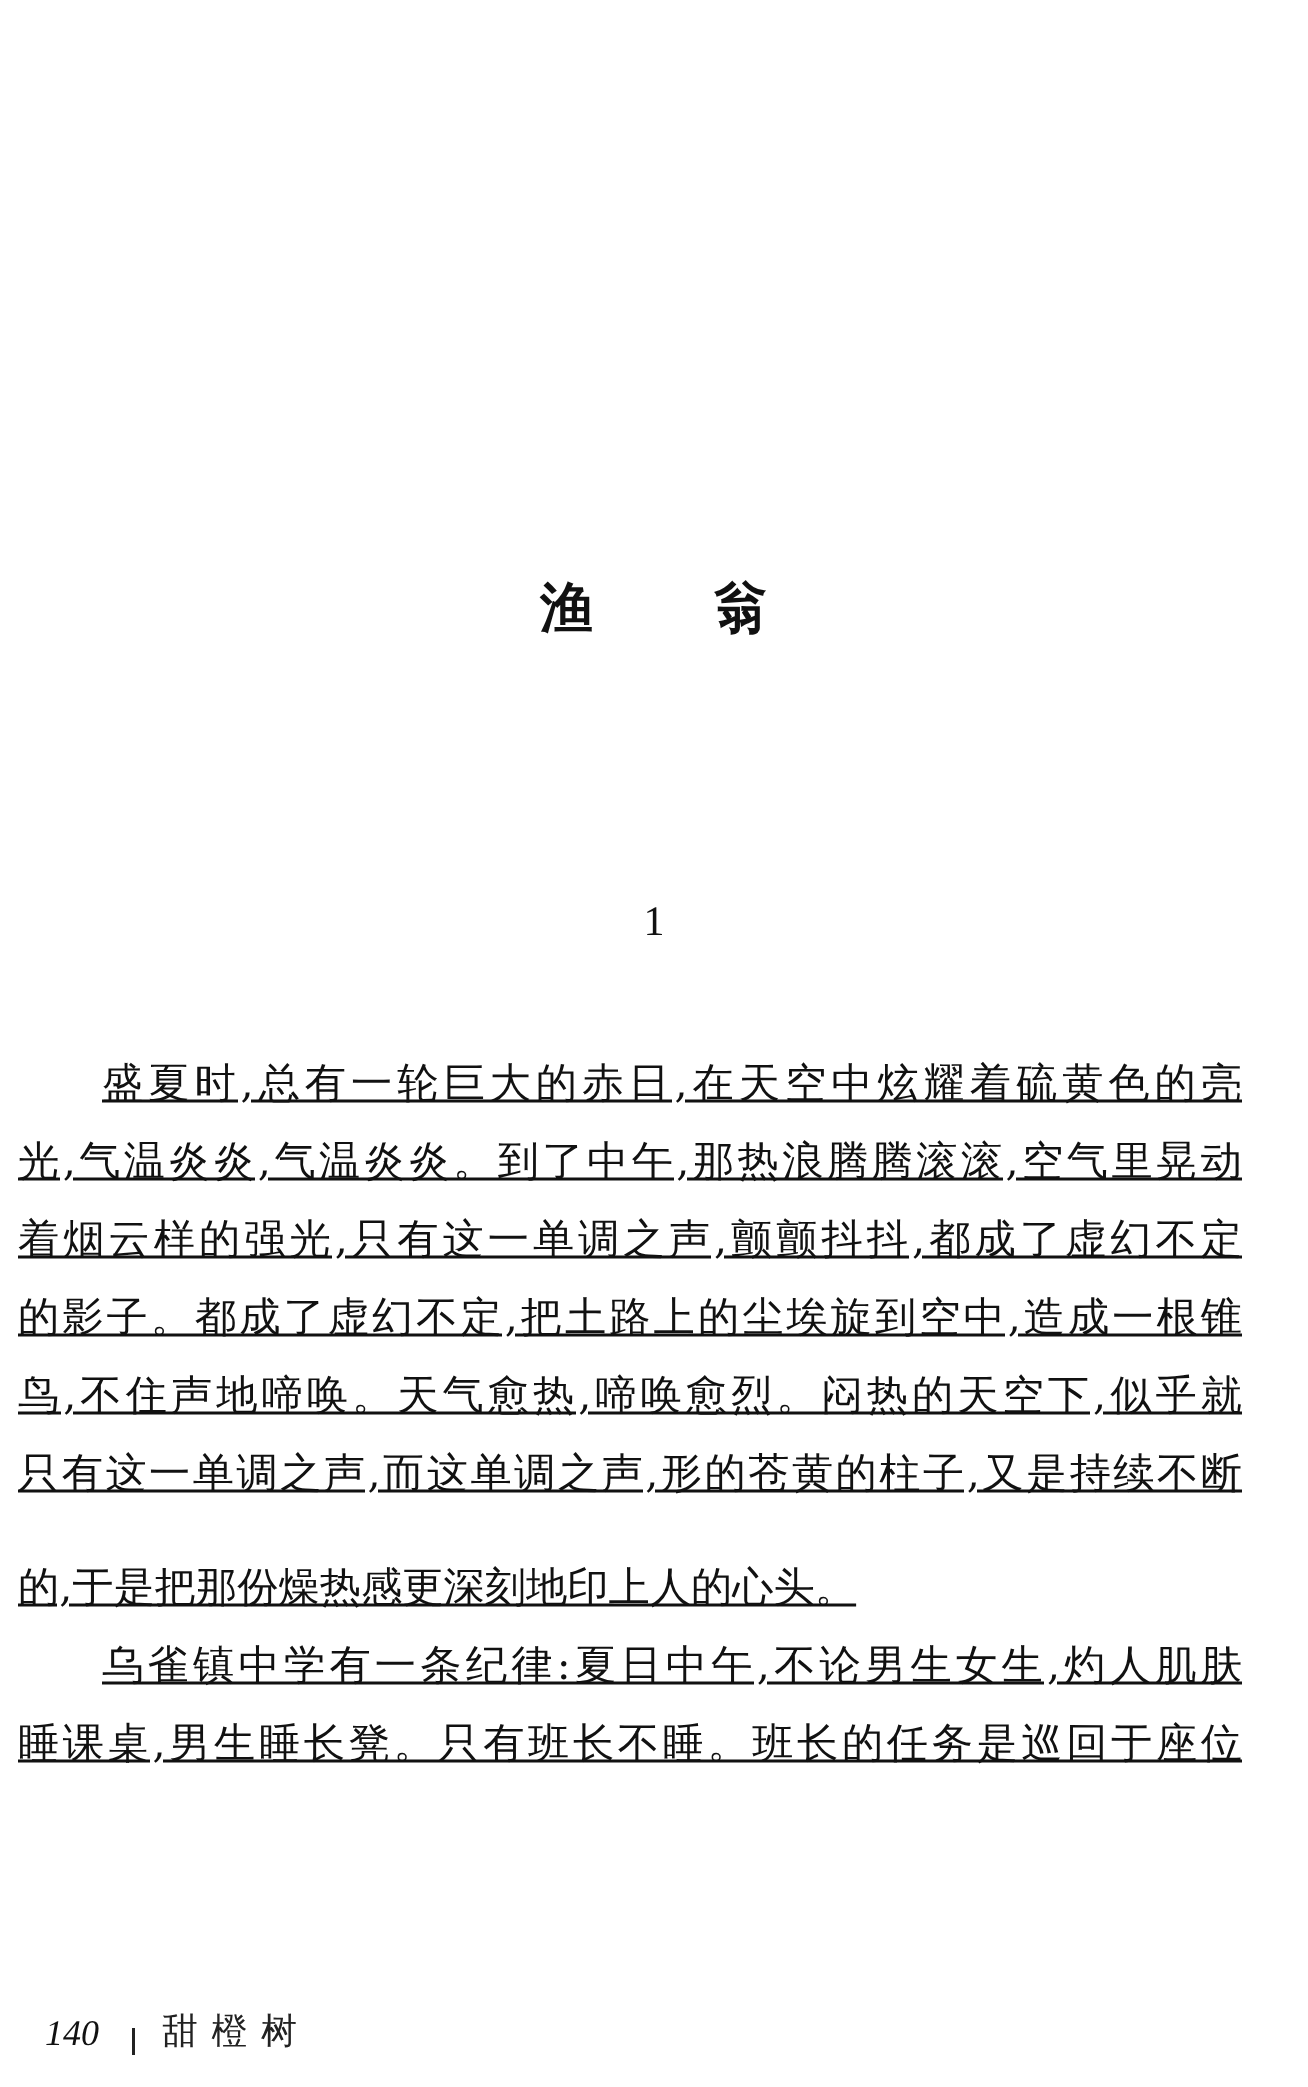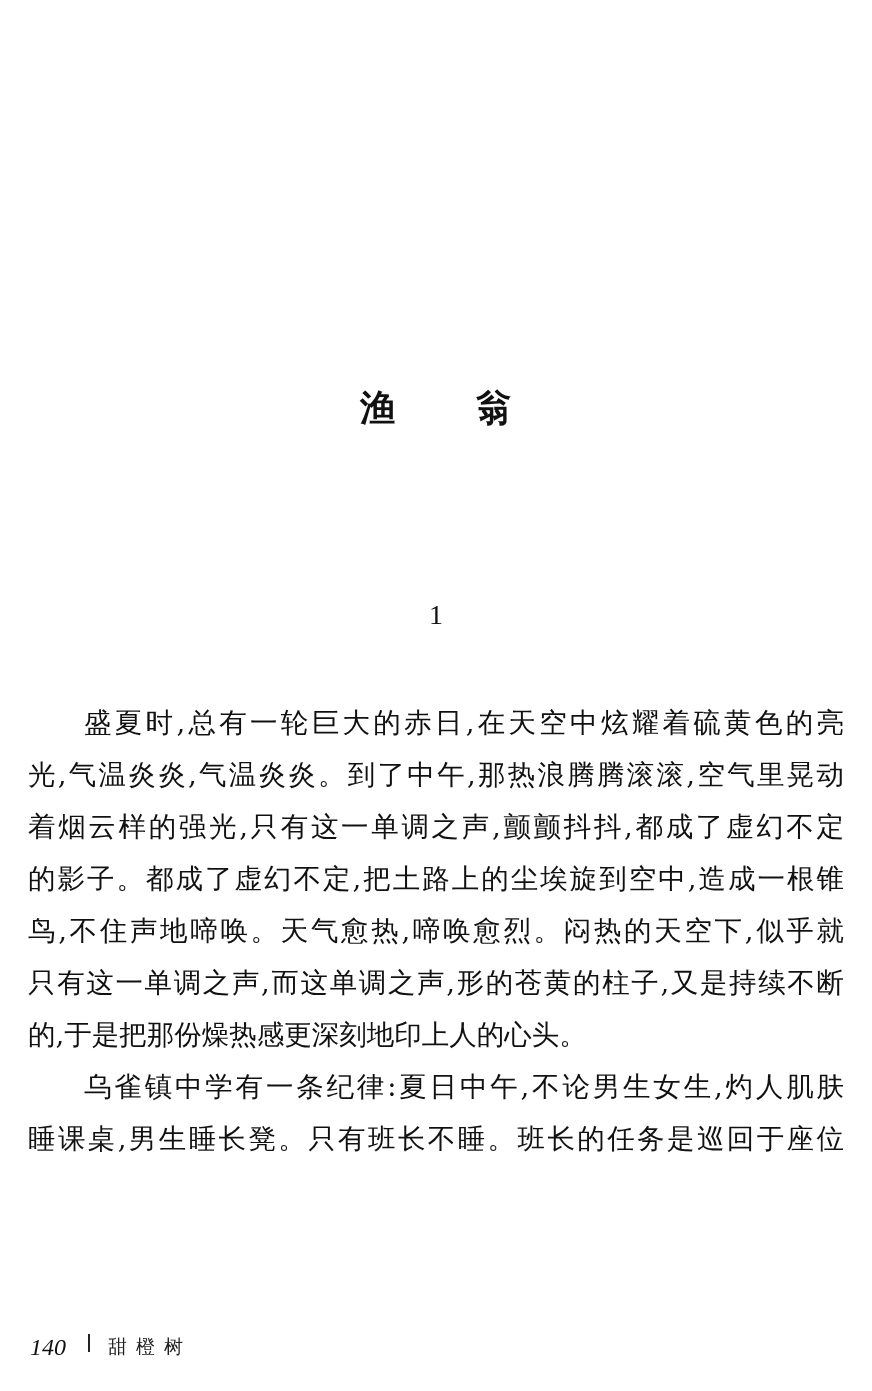--- a/index.html
+++ b/index.html
@@ -4,56 +4,56 @@
   <style>
     html, body { margin: 0; padding: 0; background: #ffffff; }
     body {
       width: 872px; height: 1391px; position: relative; overflow: hidden;
       color: #111111;
       font-family: "DejaVu Serif", "Liberation Serif", serif;
     }
     .title {
       position: absolute; top: 384px; left: 0; width: 872px;
       text-align: center;
-      font-family: Liberation Serif, serif;
+      font-family: Liberation Mono, monospace;
       font-weight: bold; font-size: 36px; line-height: 48px;
       color: #111;
     }
     .title span { display: inline-block; }
     .title .gap { width: 80px; }
     .section-num {
       position: absolute; top: 597px; left: 0; width: 872px;
       text-align: center; font-family: "Liberation Serif", serif;
       font-size: 28px; line-height: 36px;
     }
     .body-text {
-      position: absolute; left: 28px; width: 816px; top: 700px;
+      position: absolute; left: 12px; width: 816px; top: 700px; text-decoration: underline;
     }
     .line {
       height: 52px; line-height: 44px; font-size: 27.5px;
       white-space: nowrap; text-align: justify; text-align-last: justify;
       letter-spacing: 0px;
     }
     .line.indent { padding-left: 56px; }
-    .line.last { text-align-last: left; }
+    .line.last { text-align-last: left; margin-top: 24px; }
     .footer {
       position: absolute; top: 1334px; left: 30px; height: 36px;
-      display: flex; align-items: flex-start;
+      display: flex; align-items: flex-end;
     }
     .page-num {
       font-family: "Liberation Serif", serif; font-style: italic;
       font-size: 24px;
     }
     .divider-bar {
       display: inline-block; width: 2px; height: 18px; background: #222;
       margin: 0 18px 0 22px;
     }
     .book-title {
       font-family: "DejaVu Sans", "Liberation Sans", sans-serif;
-      font-size: 19px; letter-spacing: 9px; color: #222;
+      font-size: 24px; letter-spacing: 9px; color: #222;
     }
   </style>
 </head>
 <body>
 
 <div class="title">
   <span>渔</span><span class="gap"></span><span>翁</span>
 </div>
 
 <div class="section-num">1</div>

